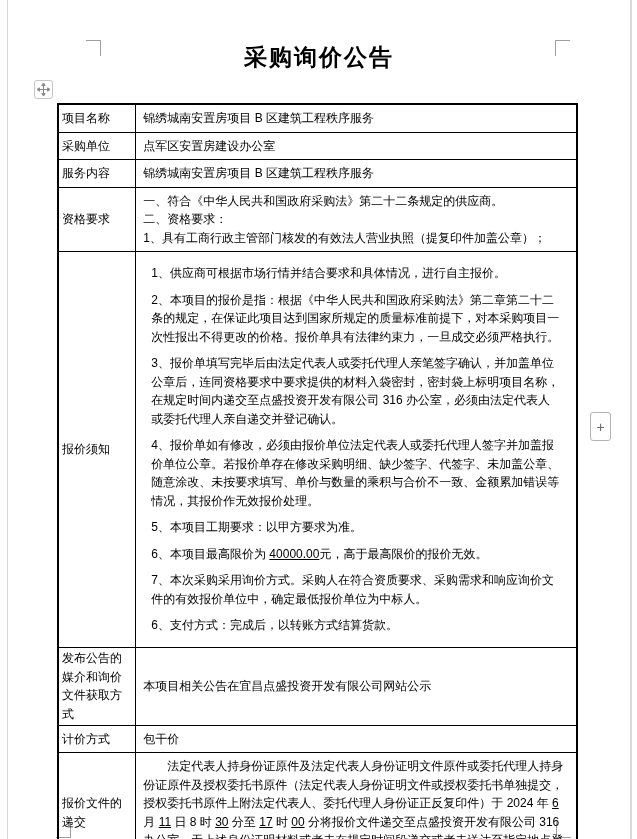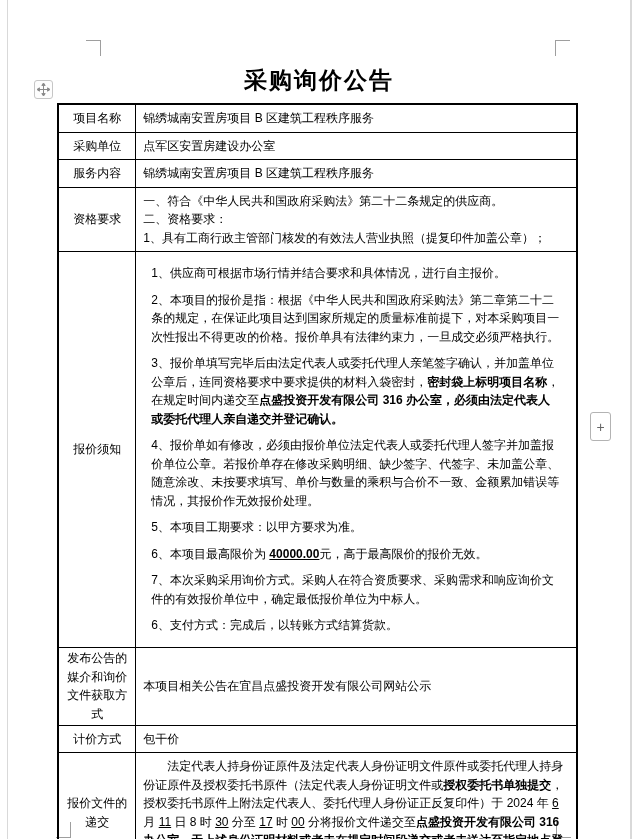--- a/index.html
+++ b/index.html
@@ -16,21 +16,21 @@
   
   .crop{position:absolute;width:14px;height:15px;border:0 solid #9e9e9e;}
   .crop.tl{left:86px;top:40px;border-top-width:1px;border-right-width:1px;}
   .crop.tr{left:555px;top:40px;border-top-width:1px;border-left-width:1px;}
   .crop.bl{left:56px;top:822px;border-bottom-width:1px;border-right-width:1px;}
   .crop.br{left:556px;top:822px;border-bottom-width:1px;border-left-width:1px;}
 
   .doc-title{
     position:absolute;left:8px;right:7px;top:42px;
     text-align:center;font-family:"Liberation Serif","DejaVu Serif",serif;
-    font-size:23px;font-weight:bold;letter-spacing:2px;margin-top:23px;
+    font-size:23px;font-weight:bold;letter-spacing:2px;
   }
 
   
   .move-handle{
     position:absolute;left:34px;top:80px;width:19px;height:19px;
     border:1px solid #c6c6c6;border-radius:3px;background:#fdfdfd;
     display:flex;align-items:center;justify-content:center;box-sizing:border-box;
   }
 
   .table-col{position:absolute;left:57px;top:103px;width:521px;}
@@ -38,23 +38,23 @@
   table.main{
     width:521px;border-collapse:collapse;table-layout:fixed;
     border:2px solid #000;
   }
   td{
     border:1px solid #000;
     font-size:12px;line-height:18.5px;
     padding:4px 7px;vertical-align:middle;
     word-break:break-all;
   }
-  td.lbl{text-align:center;padding:1.5px 3px;}
+  td.lbl{text-align:left;padding:1.5px 3px;}
   td.ctr{text-align:center;}
-  .b{font-weight:bold;}
+  .b{font-weight:normal;}
   .u{text-decoration:underline;}
   p.nitem{margin:8px;}
   .indent{text-indent:2em;}
 
   
   .side-plus{
     position:absolute;left:590px;top:412px;width:21px;height:29px;
     border:1px solid #b3b3b3;border-radius:3px;background:#fff;
     display:flex;align-items:center;justify-content:center;
     font-size:14px;color:#666;box-sizing:border-box;

